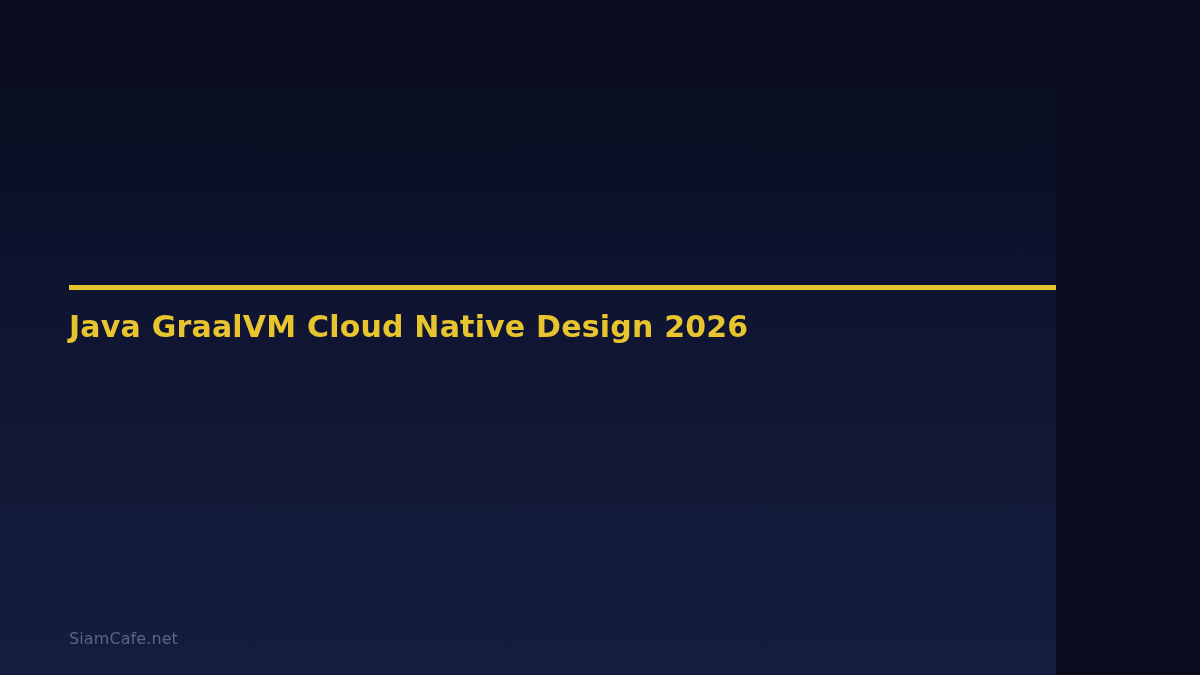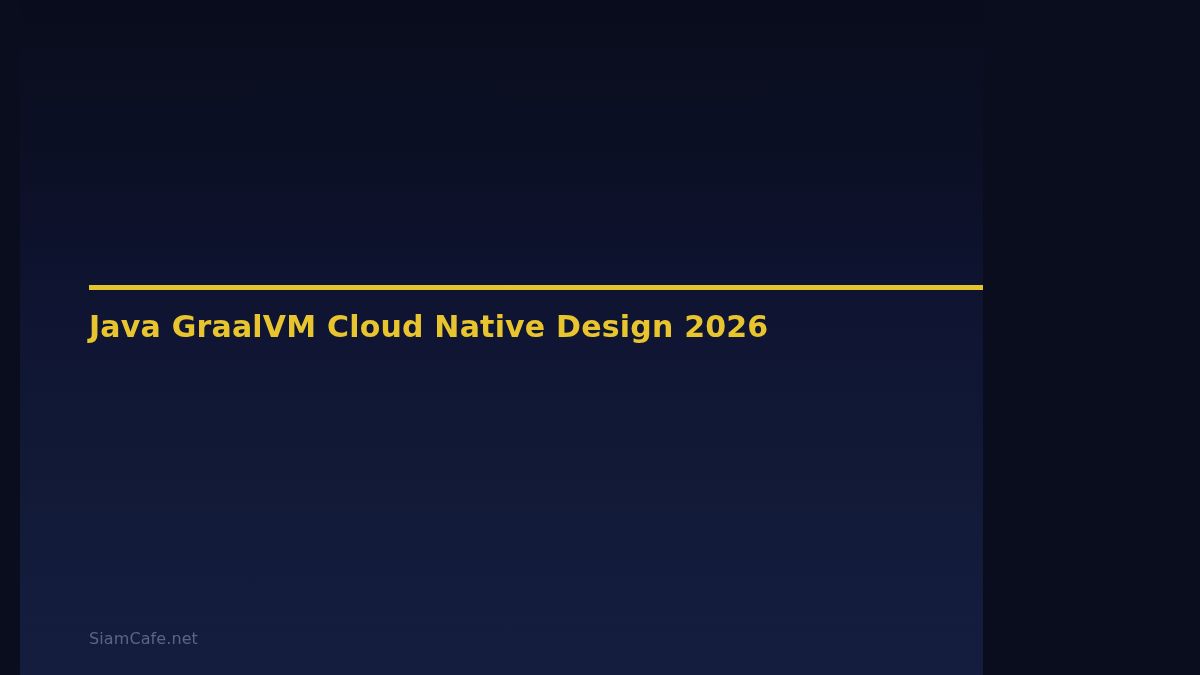--- a/index.html
+++ b/index.html
@@ -8,36 +8,35 @@
     padding: 0;
     background: #0a0d1e;
   }
 
   body {
     font-family: "DejaVu Sans", "Liberation Sans", sans-serif;
   }
 
   .slide {
     position: relative;
-    width: 963px;
+    width: 1056px;
     height: 675px;
     overflow: hidden;
     background-color: #0d1126;
     background-image: linear-gradient(
       to bottom,
       #090c1c 0%,
       #0a0e20 10%,
       #0c1026 25%,
       #0e1330 42%,
       #101734 58%,
       #121a38 74%,
       #131c3c 88%,
       #141d3e 100%
     );
-    margin-left: 20px;
   }
 
   
   .slide-grain {
     position: absolute;
     inset: 0;
     pointer-events: none;
     background-image: repeating-linear-gradient(
       to bottom,
       rgba(255,255,255,0.008) 0px,

